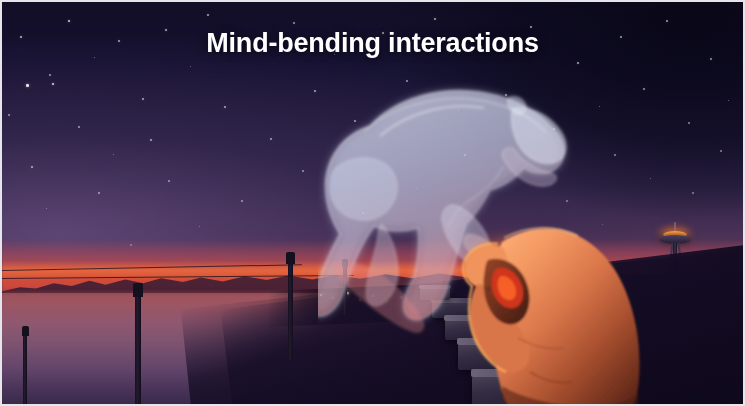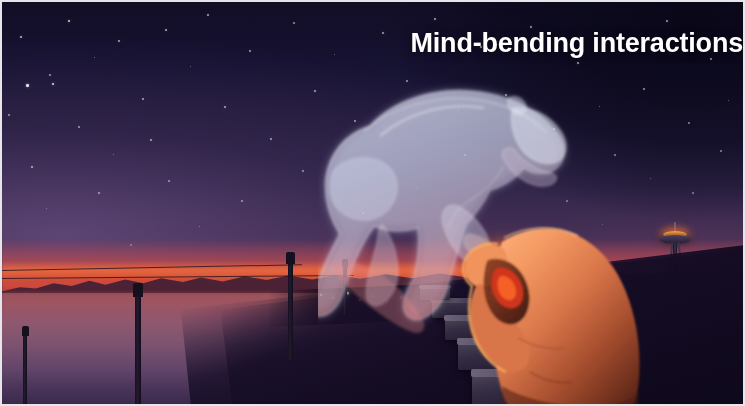--- a/index.html
+++ b/index.html
@@ -186,21 +186,21 @@
   
   #hand{
     position:absolute; left:444px; top:218px; width:232px; height:196px;
     pointer-events:none;
   }
   #hand svg{ width:100%; height:100%; display:block; overflow:visible; }
 
   
   #title{
     position:absolute; left:0; top:26px; width:100%;
-    text-align:right;
+    text-align:center;
     color:#ffffff;
     font-size:27px;
     font-weight:bold;
     letter-spacing:-.2px;
     text-shadow:0 1px 10px rgba(0,0,0,.55);
     z-index:30;
     white-space:nowrap;
   }
 </style>
 </head>

